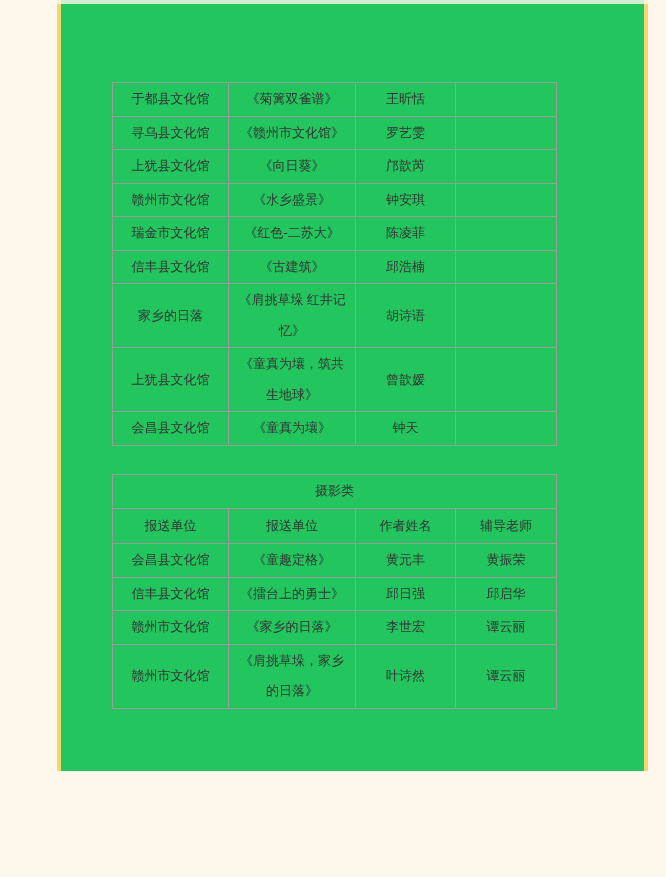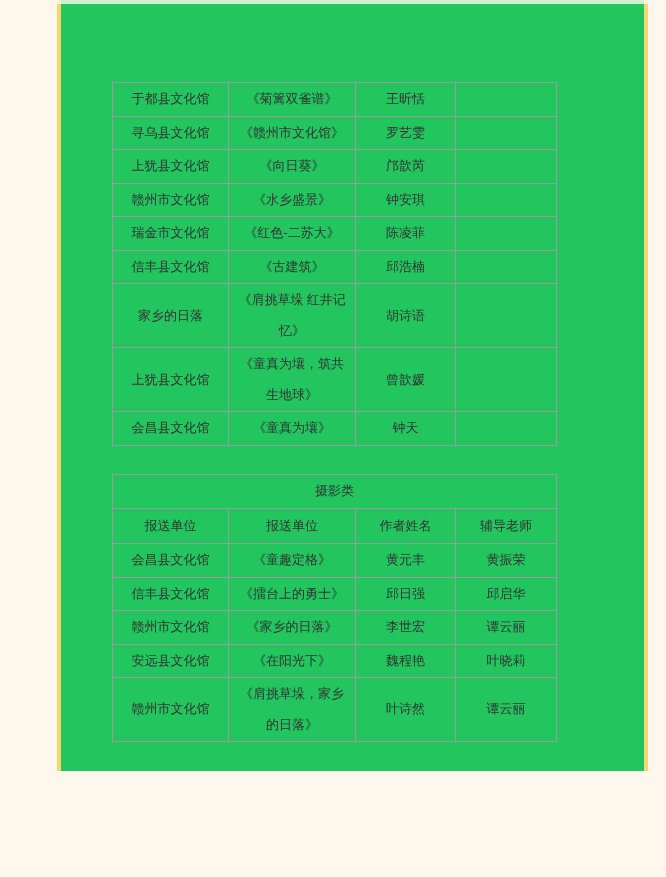--- a/index.html
+++ b/index.html
@@ -145,26 +145,20 @@
           <td>邱日强</td>
           <td>邱启华</td>
         </tr>
         <tr class="data-row">
           <td>赣州市文化馆</td>
           <td>《家乡的日落》</td>
           <td>李世宏</td>
           <td>谭云丽</td>
         </tr>
         <tr class="data-row">
-          <td>安远县文化馆</td>
-          <td>《在阳光下》</td>
-          <td>魏程艳</td>
-          <td>叶晓莉</td>
-        </tr>
-        <tr class="data-row">
           <td>赣州市文化馆</td>
           <td>《肩挑草垛，家乡的日落》</td>
           <td>叶诗然</td>
           <td>谭云丽</td>
         </tr>
       </tbody>
   </table>
 
 </div>
 

